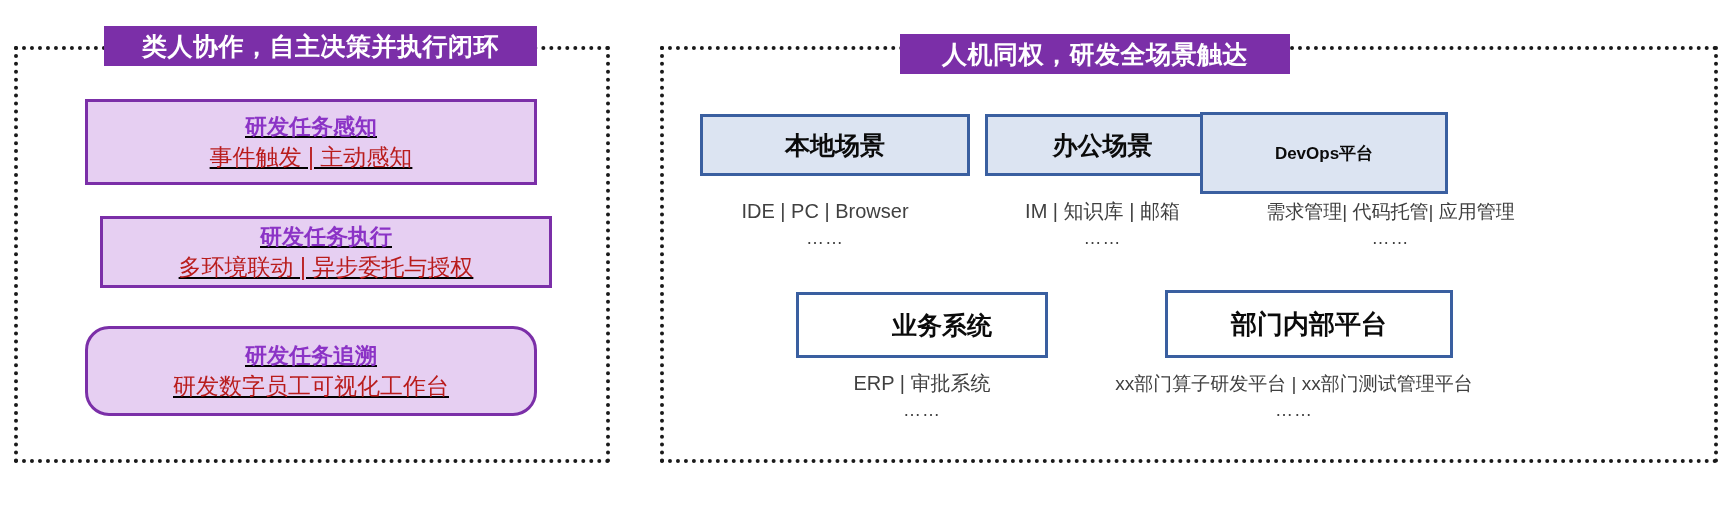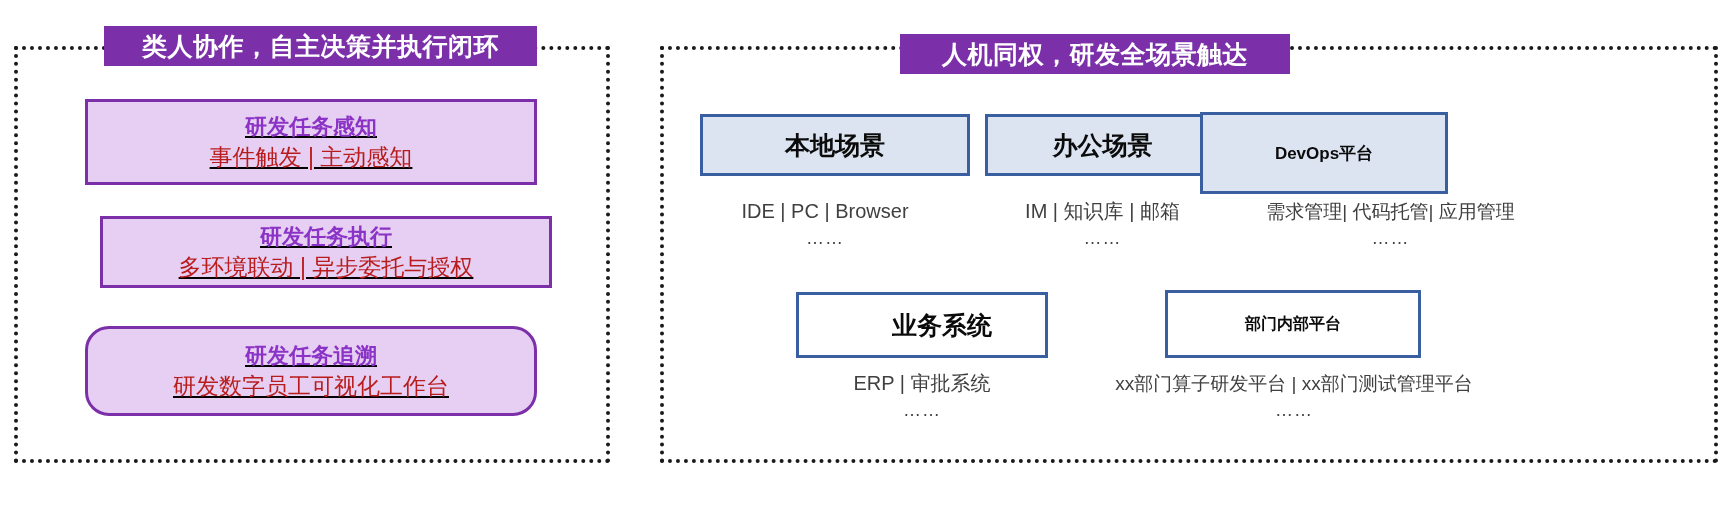--- a/index.html
+++ b/index.html
@@ -88,21 +88,21 @@
     border: 3px solid #3A5FA0;
   }
   .bbox.outline {
     background: #ffffff;
     border: 3px solid #3A5FA0;
   }
   #bbox-0 { left: 700px;  top: 114px; width: 270px; height: 62px; font-size: 25px; }
   #bbox-1 { left: 985px;  top: 114px; width: 235px; height: 62px; font-size: 25px; }
   #bbox-2 { left: 1200px; top: 112px; width: 248px; height: 82px; font-size: 17px; }
   #bbox-3 { left: 796px;  top: 292px; width: 252px; height: 66px; font-size: 25px; padding-left: 40px; }
-  #bbox-4 { left: 1165px; top: 290px; width: 256px; height: 68px; font-size: 16px; }
+  #bbox-4 { left: 1165px; top: 290px; width: 288px; height: 68px; font-size: 26px; }
 
   
   .cap {
     position: absolute;
     text-align: center;
     color: #404040;
     font-size: 20px;
     line-height: 27px;
     white-space: nowrap;
   }

